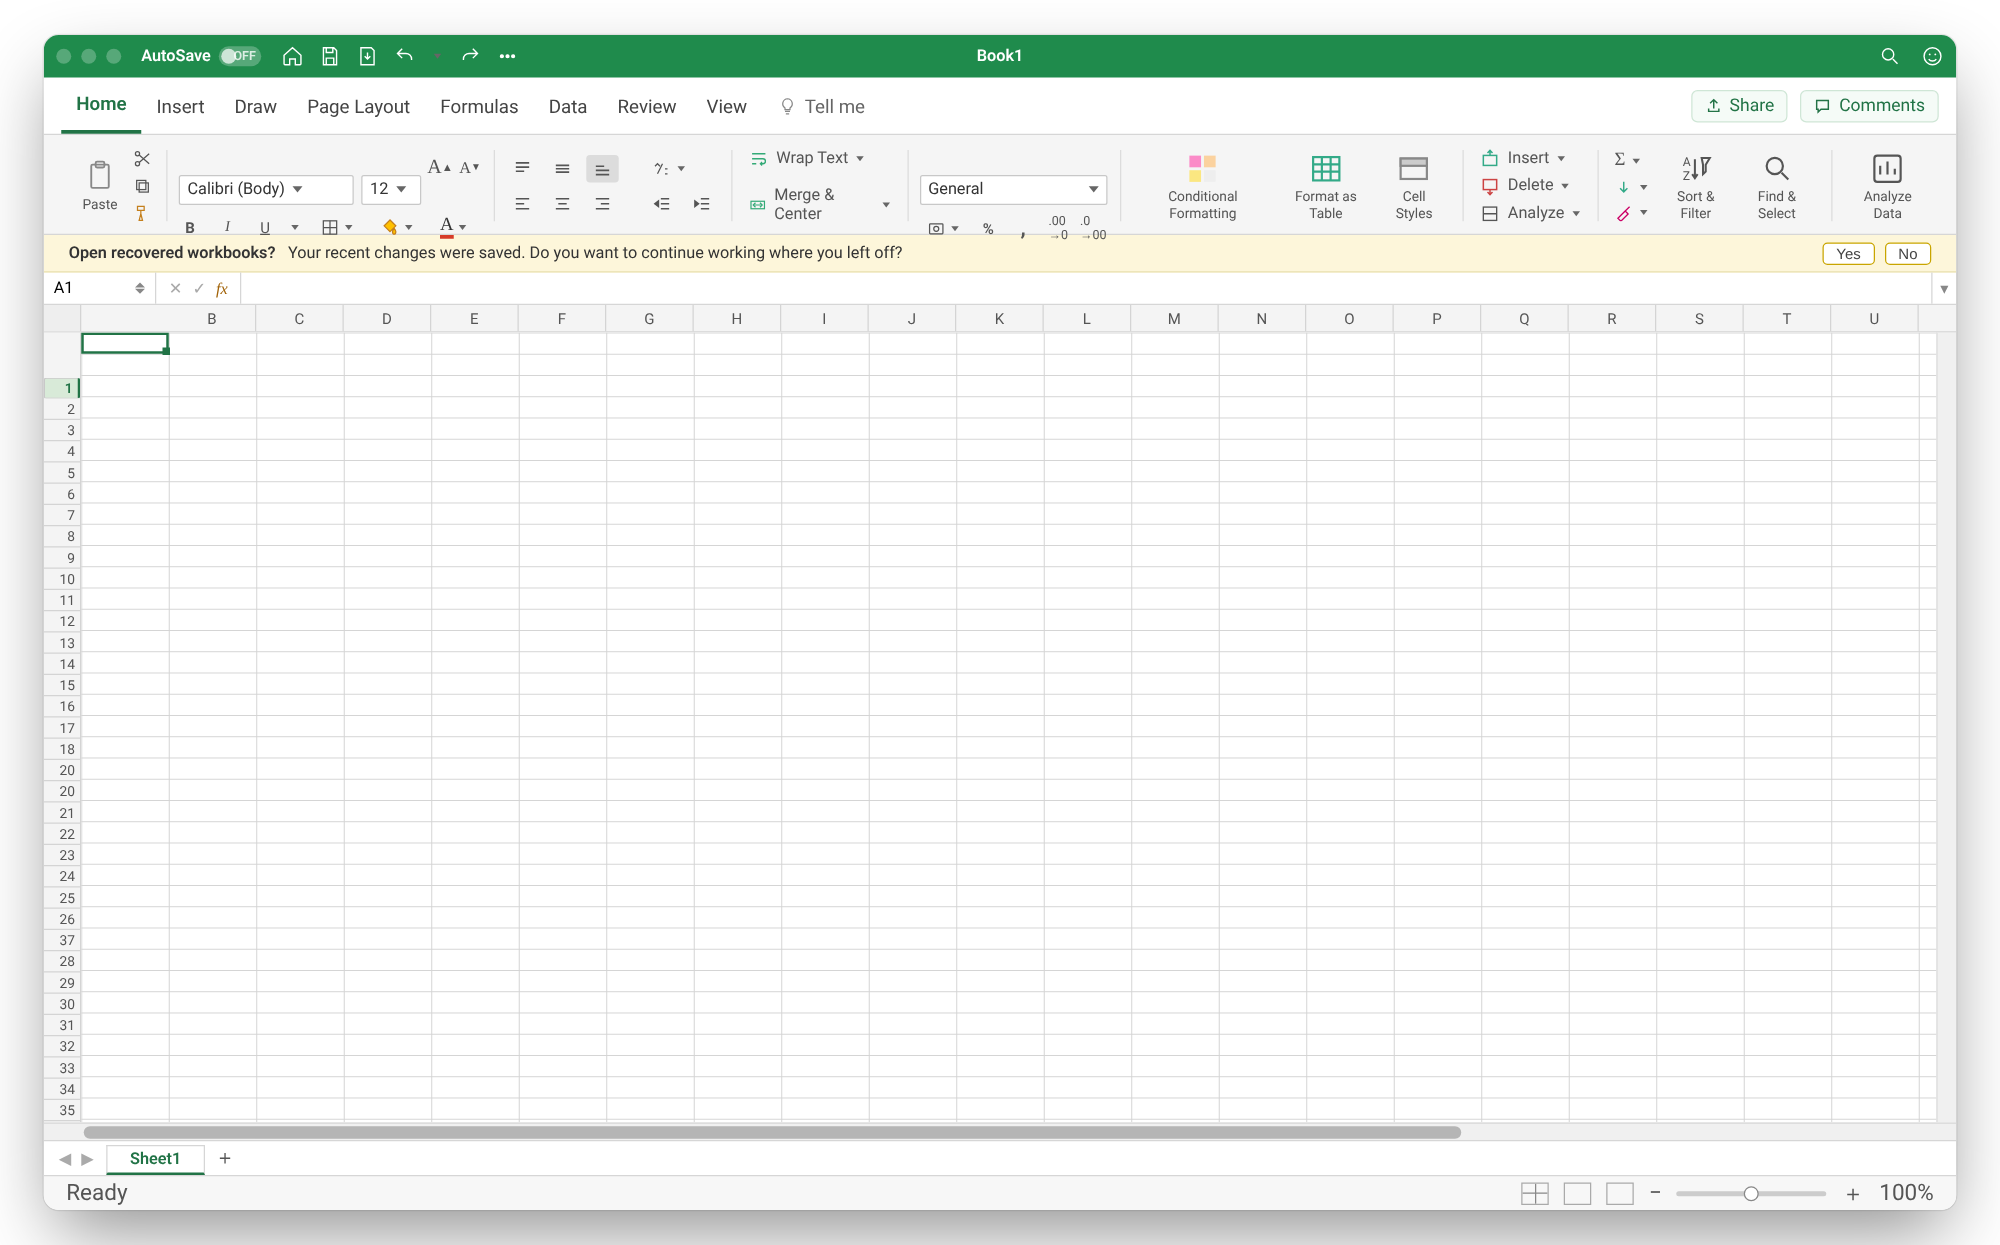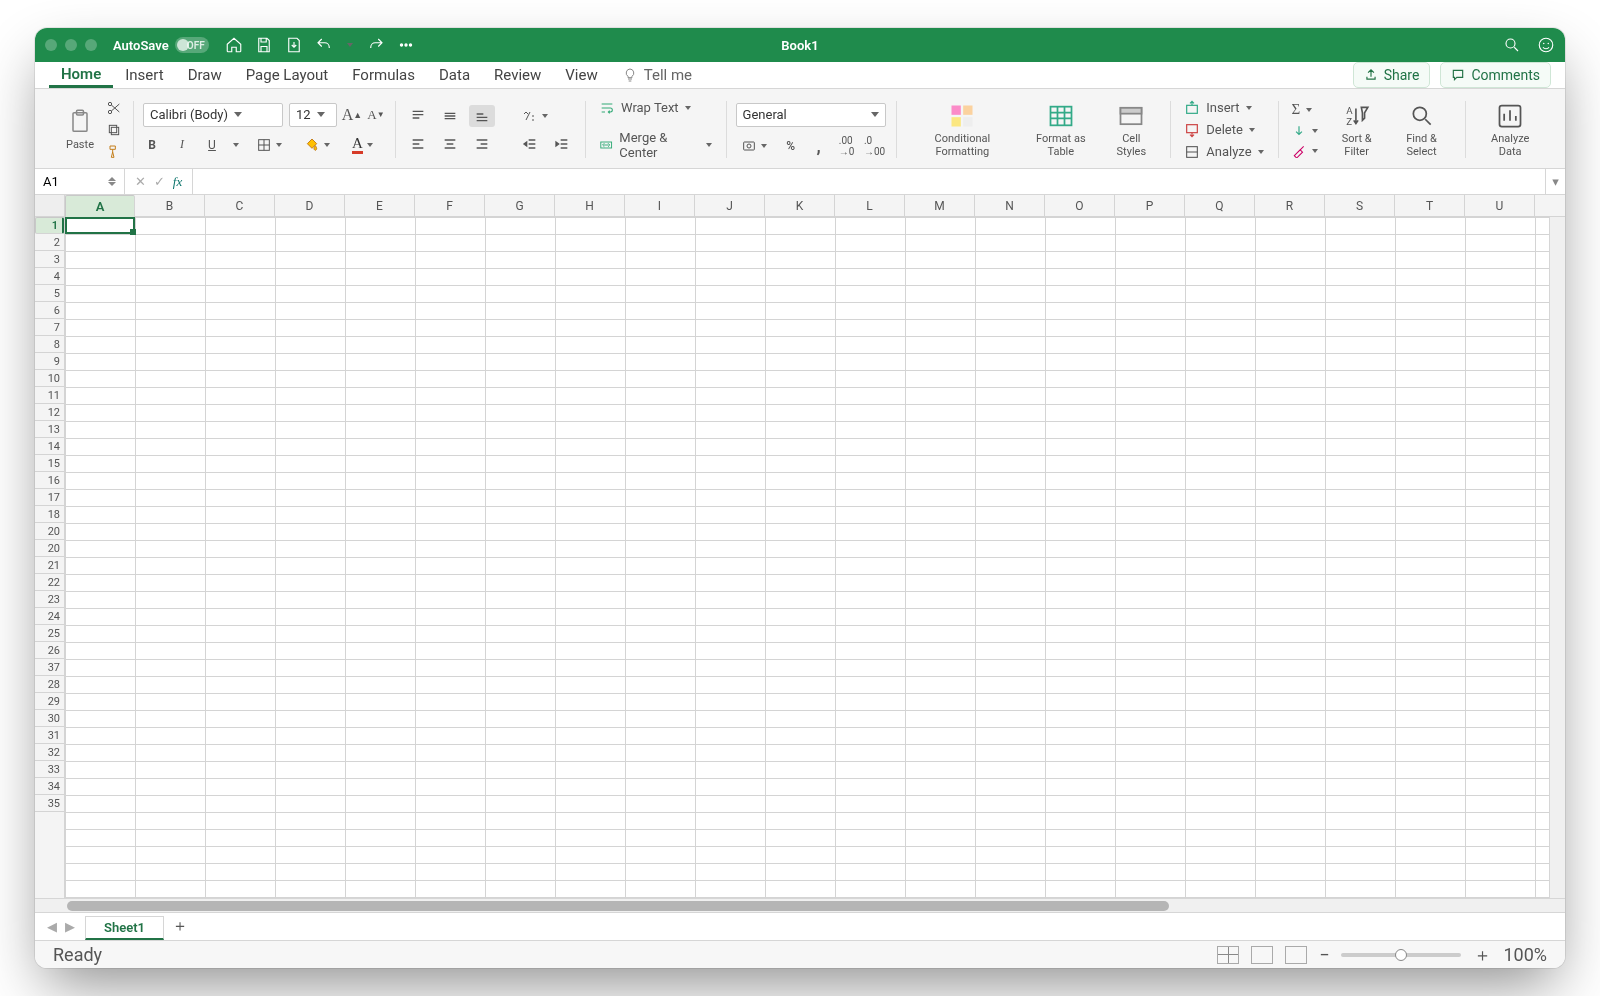--- a/index.html
+++ b/index.html
@@ -49,21 +49,21 @@
   .autosave{display:flex;align-items:center;gap:6px;font-weight:600;}
   .pill{width:34px;height:16px;border-radius:8px;background:rgba(255,255,255,.25);position:relative;font-size:10px;display:flex;align-items:center;justify-content:flex-end;padding-right:4px;color:rgba(255,255,255,.8);}
   .pill::before{content:"";position:absolute;left:2px;top:2px;width:12px;height:12px;border-radius:50%;background:rgba(255,255,255,.7);}
   .ticons{display:flex;gap:12px;margin-left:16px;align-items:center;}
   .ticon{width:18px;height:18px;display:flex;align-items:center;justify-content:center;}
   .ticon svg{width:18px;height:18px;fill:none;stroke:#fff;stroke-width:1.5;}
   .title{position:absolute;left:50%;transform:translateX(-50%);font-weight:600;}
   .titleright{margin-left:auto;display:flex;gap:16px;align-items:center;}
   
   .tabsrow{
-    height:27px;
+    height:46px;
     background:#fff;
     border-bottom:1px solid var(--border);
     display:flex;
     align-items:center;
     padding:0 14px;
     font-size:15px;
     color:#444;
   }
   .tab{padding:0 12px;height:100%;display:flex;align-items:center;cursor:pointer;}
   .tab.active{color:var(--green-dark);font-weight:600;border-bottom:3px solid var(--green-dark);}
@@ -83,21 +83,21 @@
     color:#555;
     gap:0;
   }
   .group{display:flex;align-items:center;padding:0 10px;position:relative;}
   .group+.group::before{content:"";position:absolute;left:0;top:6px;bottom:6px;width:1px;background:#dcdcdc;}
   .vbtn{display:flex;flex-direction:column;align-items:center;justify-content:center;gap:2px;padding:0 6px;min-width:50px;}
   .vbtn .ic{width:30px;height:30px;display:flex;align-items:center;justify-content:center;}
   .lbl{font-size:11px;text-align:center;line-height:1.1;}
   .col{display:flex;flex-direction:column;gap:4px;justify-content:center;}
   .row{display:flex;align-items:center;gap:6px;}
-  .sel{border:1px solid #c8c8c8;background:#fff;border-radius:2px;height:24px;display:flex;align-items:center;padding:0 6px;font-size:13px;color:#333;position:relative;}
+  .sel{border:1px solid #c8c8c8;background:#fff;border-radius:2px;height:24px;display:flex;align-items:center;padding:0 6px;font-size:13px;color:#333;position:relative;margin-top:36px;}
   .sel .dd{border-left:4px solid transparent;border-right:4px solid transparent;border-top:5px solid #666;margin-left:6px;}
   .miniic{width:18px;height:18px;display:flex;align-items:center;justify-content:center;color:#555;}
   .miniic svg{width:16px;height:16px;}
   .ribbtn{padding:3px 5px;border-radius:3px;display:flex;align-items:center;gap:4px;}
   .ribbtn.tog{background:#dcdcdc;}
   .dd-small{border-left:3px solid transparent;border-right:3px solid transparent;border-top:4px solid #666;}
   .menuitem{display:flex;align-items:center;gap:6px;font-size:13px;padding:2px 4px;}
   
   .msgbar{
     background:var(--yellow-bar);
@@ -539,33 +539,41 @@
             <svg width="28" height="28" viewBox="0 0 24 24" fill="none" stroke="#555" stroke-width="1.5">
               <rect x="3" y="3" width="18" height="18" rx="2"></rect>
               <path d="M7 16V10M12 16V7M17 16v-4"></path>
             </svg>
           </div>
         <div class="lbl">Analyze Data</div>
       </div>
     </div>
   </div>
 
+  <div class="msgbar">
+    <span class="q">Open recovered workbooks?</span>
+    <span>Your recent changes were saved. Do you want to continue working where you left off?</span>
+    <div class="msgbtns">
+      <button class="msgbtn">Yes</button>
+      <button class="msgbtn">No</button>
+    </div>
+  </div>
 
   <div class="fxbar">
     <div class="namebox">
       <span>A1</span>
       <div class="nbspin">
           <div class="u"></div>
           <div class="d"></div>
         </div>
     </div>
     <div class="fxbtns">
       <span>✕</span>
       <span>✓</span>
-      <span style="font-style:italic;font-family:serif;color:#0f766e;">fx</span>
+      <span style="font-style:italic;font-family:serif;color:#a16207;">fx</span>
     </div>
     <div class="fxinput"></div>
     <div class="fxexp">▾</div>
   </div>
 
   <div class="gridwrap">
     <div class="colheads">
       <div class="corner"></div>
       <div id="colheads" style="display: flex;">
           <div class="ch sel">A</div>

